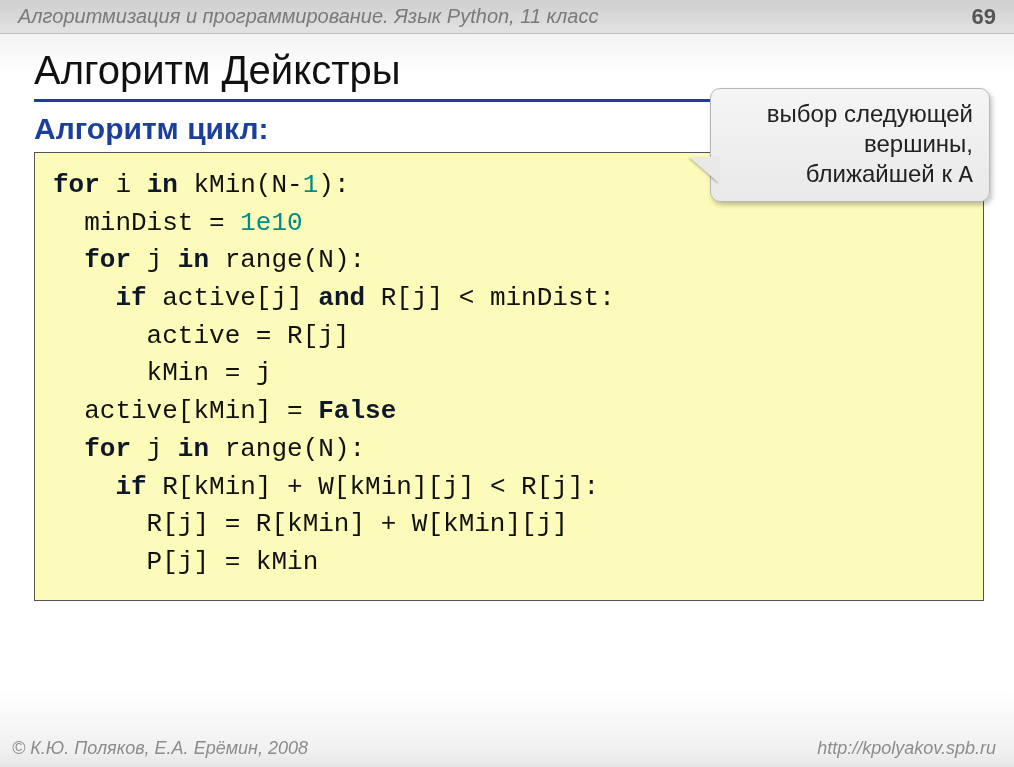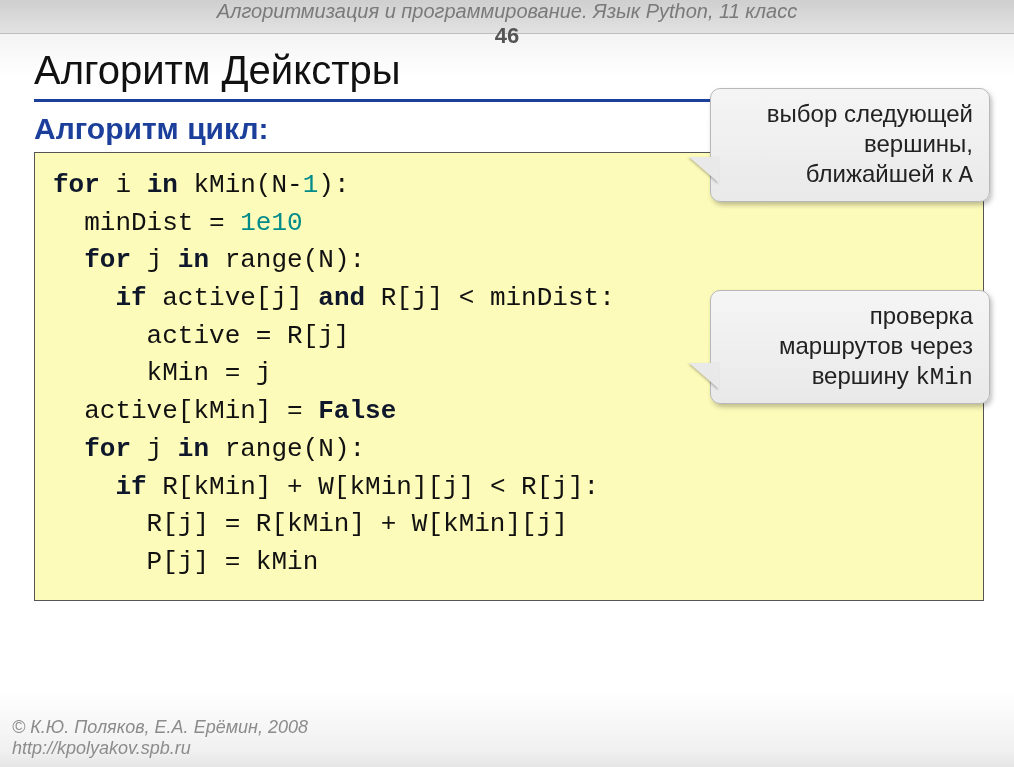--- a/index.html
+++ b/index.html
@@ -1,15 +1,15 @@
 <!DOCTYPE html>
 <html><head>
 <meta charset="utf-8">
 <style>
-  * { box-sizing: border-box; margin: 0; padding: 0; flex-direction: column; }
+  * { box-sizing: border-box; margin: 0; padding: 0; }
   html, body { width: 1014px; height: 767px; font-family: Arial, Helvetica, sans-serif; }
   body {
     background: linear-gradient(180deg, #dedede 0%, #f3f3f3 4%, #ffffff 10%, #ffffff 90%, #f0f0f0 98%, #e5e5e5 100%);
     position: relative;
     overflow: hidden;
   }
 
   .topbar {
     position: absolute; top: 0; left: 0; right: 0;
     height: 34px;
@@ -89,21 +89,21 @@
     display: flex; justify-content: space-between;
     padding: 0 18px 4px 12px;
     color: #8c8c8c; font-style: italic; font-size: 18px;
   }
 </style>
 </head>
 <body>
 
 <div class="topbar">
   <span>Алгоритмизация и программирование. Язык Python, 11 класс</span>
-  <span class="pnum">46</span>
+  <span class="pnum">69</span>
 </div>
 
 <div class="content">
   <h1 class="title">Алгоритм Дейкстры</h1>
   <h2 class="subtitle">Алгоритм цикл:</h2>
 
   <div class="codebox"><span class="kw">for</span><span> i </span><span class="kw">in</span><span> kMin(N-</span><span class="num">1</span><span>):</span>
 <span>  minDist = </span><span class="num">1e10</span>
 <span>  </span><span class="kw">for</span><span> j </span><span class="kw">in</span><span> range(N):</span>
 <span>    </span><span class="kw">if</span><span> active[j] </span><span class="kw">and</span><span> R[j] &lt; minDist:</span>
@@ -115,24 +115,18 @@
 <span>      R[j] = R[kMin] + W[kMin][j]</span>
 <span>      P[j] = kMin</span></div>
 
   <div class="callout c1" style="top:40px; right:-6px; width:280px;">
     <div class="tail"></div>
     <span>выбор следующей</span><br>
     <span>вершины,</span><br>
     <span>ближайшей к </span><span class="mono">A</span>
   </div>
 
-  <div class="callout c2" style="top:242px; right:-6px; width:280px;">
-    <div class="tail"></div>
-    <span>проверка</span><br>
-    <span>маршрутов через</span><br>
-    <span>вершину </span><span class="mono">kMin</span>
-  </div>
 </div>
 
 <div class="footer">
   <span>© К.Ю. Поляков, Е.А. Ерёмин, 2008</span>
   <span>http://kpolyakov.spb.ru</span>
 </div>
 
 </body></html>

